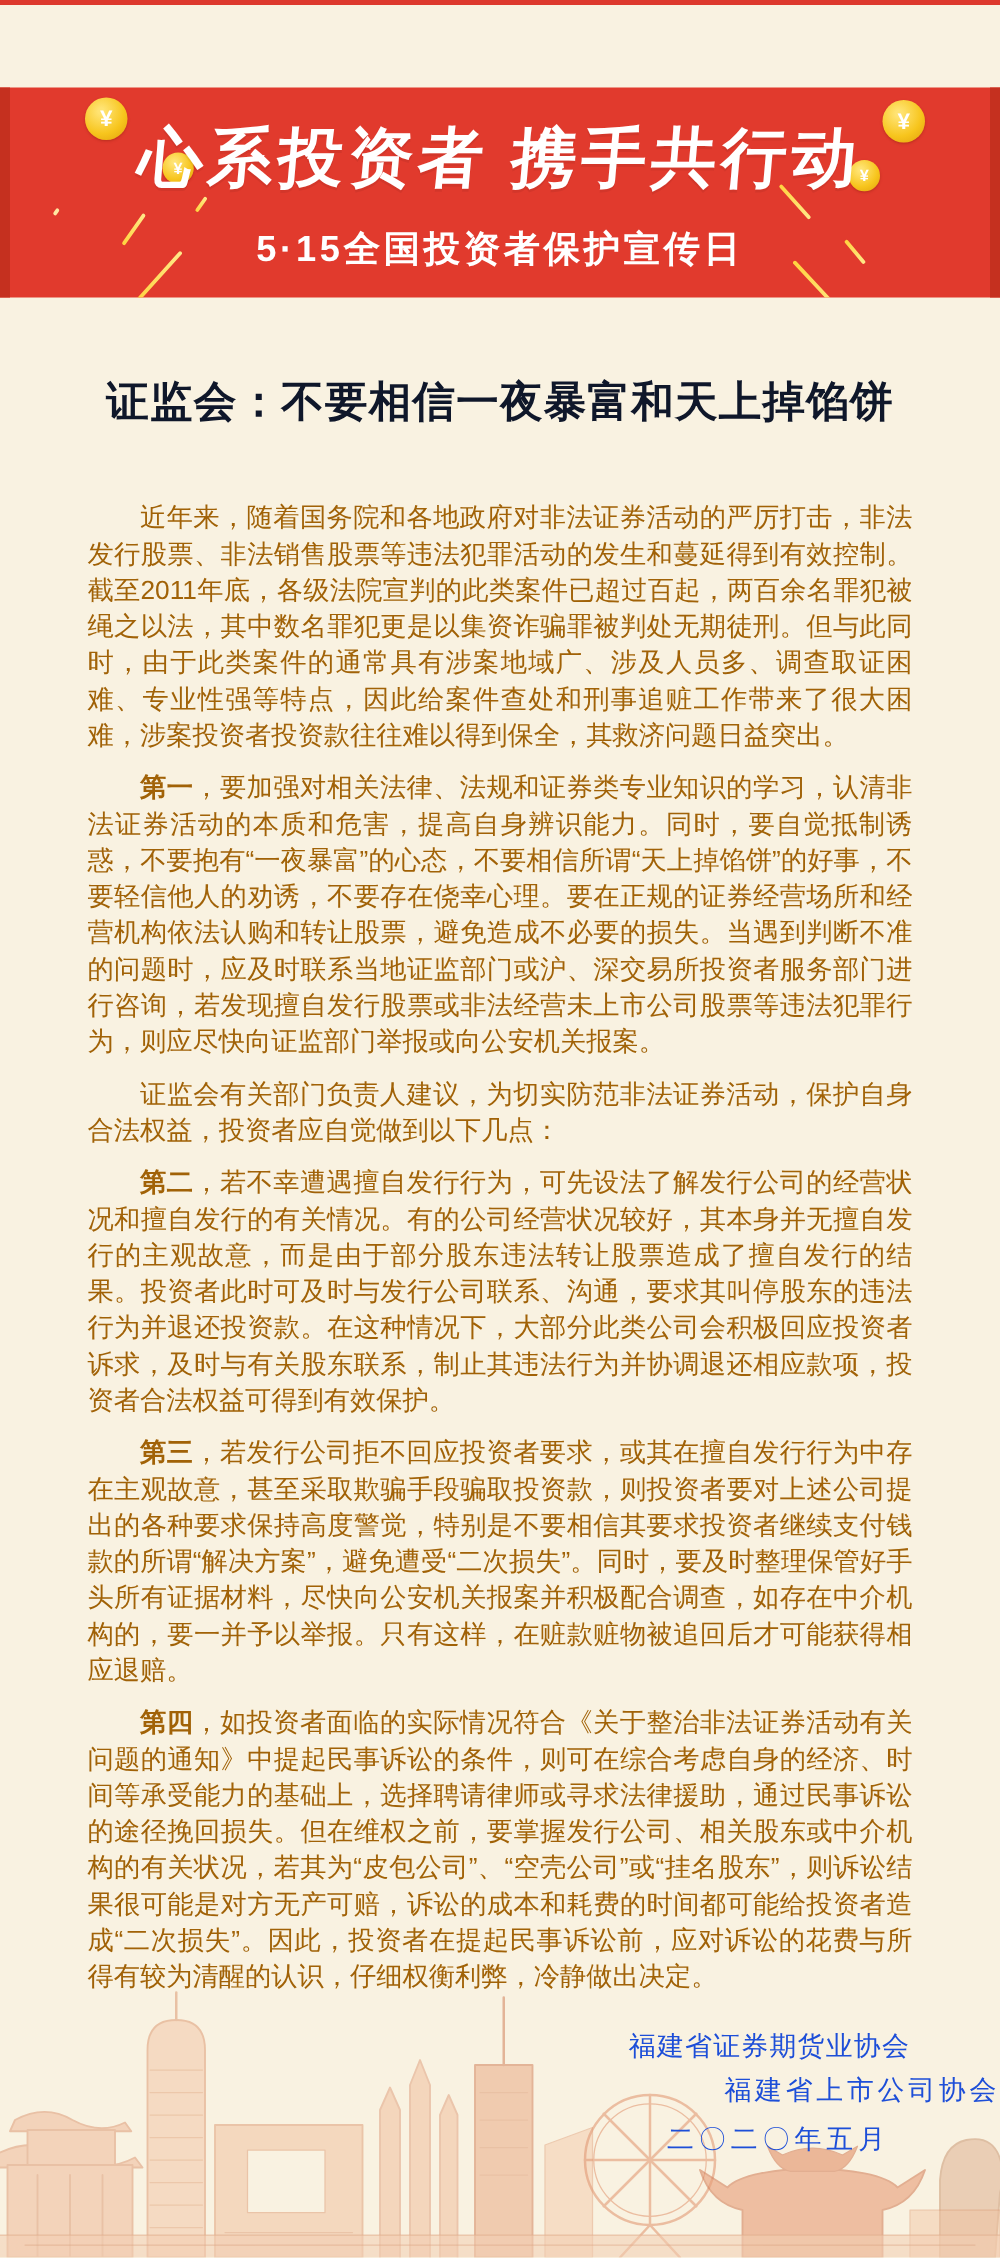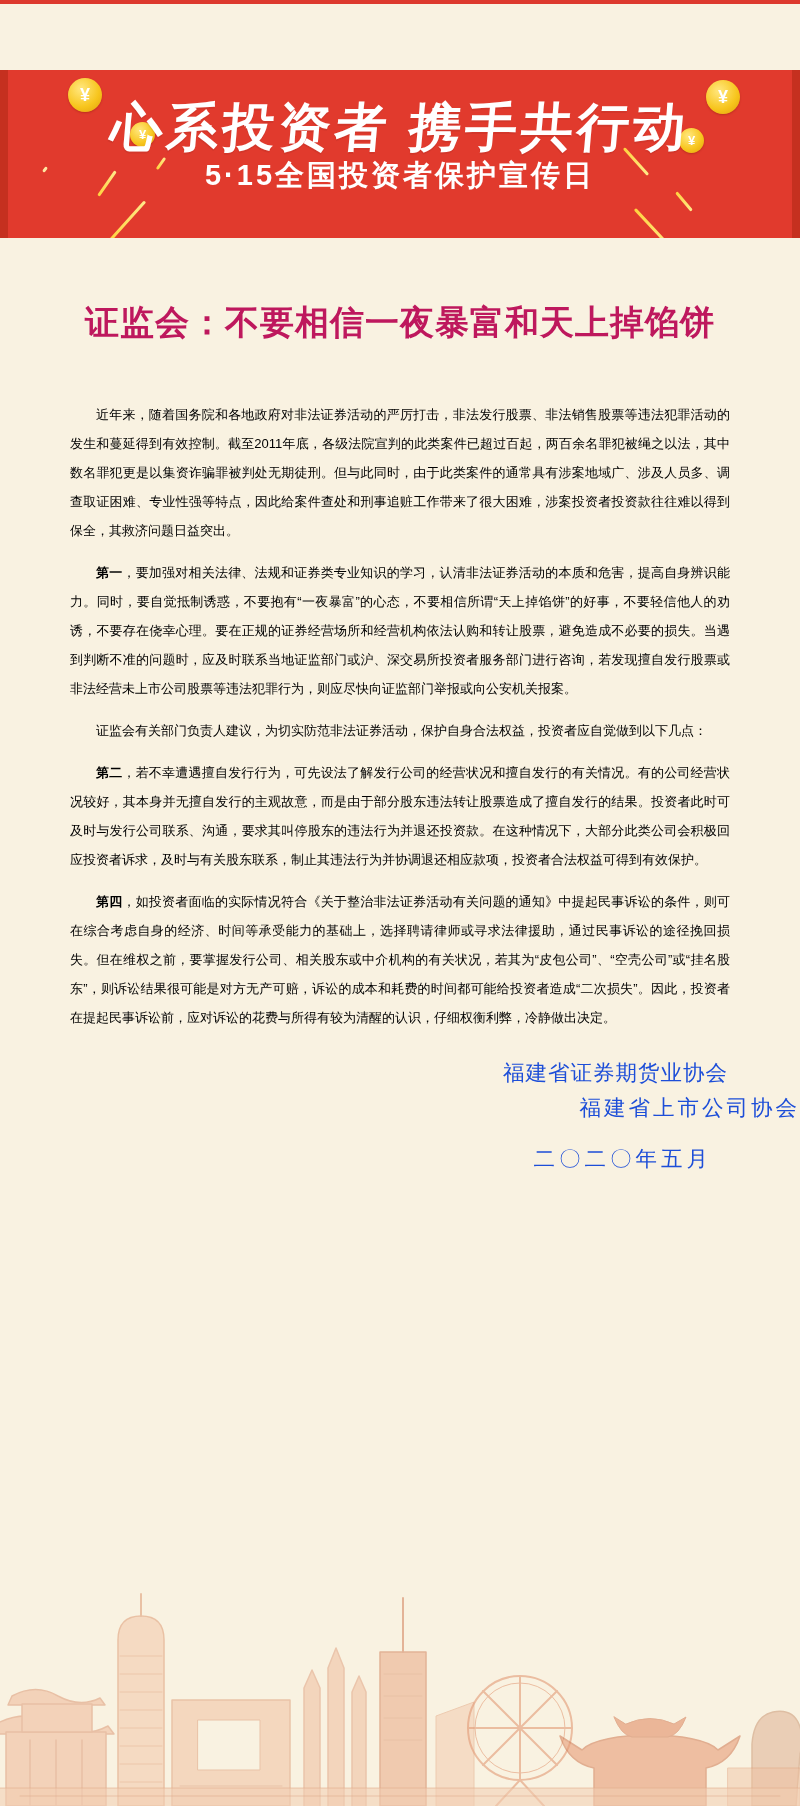--- a/index.html
+++ b/index.html
@@ -29,21 +29,21 @@
     margin-top:28px;
     font-size:52px;
     line-height:58px;
     font-weight:900;
     color:#ffffff;
     letter-spacing:4px;
     transform:skewX(-5deg);
     text-shadow:0 2px 0 rgba(0,0,0,0.06);
   }
   .banner-subtitle {
-    margin-top:0;
+    margin-top:24px;
     font-size:29px;
     font-weight:bold;
     color:#ffffff;
     letter-spacing:3px;
   }
   .coin {
     position:absolute;
     border-radius:50%;
     display:flex; align-items:center; justify-content:center;
     background:radial-gradient(circle at 38% 32%, #ffe372 8%, #f7c51d 58%, #dfa00a 100%);
@@ -68,49 +68,49 @@
   .streak-r2 { right:96px;  top:130px; width:24px; transform:rotate(50deg); }
   .streak-r3 { right:110px; top:158px; width:56px; transform:rotate(47deg); }
 
   
   .article-title {
     margin-top:62px;
     text-align:center;
     font-size:34px;
     line-height:44px;
     font-weight:900;
-    color:#be185d;
+    color:#0f172a;
     letter-spacing:1px;
   }
   .article-body {
     width:660px;
     margin:56px auto 0 auto;
-    font-size:13px;
+    font-size:21px;
     line-height:29px;
     text-align:justify;
-    color:#000000;
+    color:#a16207;
   }
   .article-body p {
     text-indent:2em;
     margin-bottom:13px;
   }
   .para-prefix { font-weight:bold; }
 
   
   .signature {
     margin-top:24px;
     text-align:right;
     font-size:21.5px;
     line-height:35px;
     color:#1d4ed8;
     position:relative; z-index:2;
   }
   .sig-org1 { padding-right:72px; letter-spacing:1px; }
   .sig-org2 { letter-spacing:3px; }
-  .sig-date { padding-right:88px; letter-spacing:4px; margin-top:16px; }
+  .sig-date { padding-right:88px; letter-spacing:4px; margin-top:4px; }
 
   
   .skyline {
     position:absolute;
     left:0; bottom:0;
     width:800px; height:216px;
     z-index:1;
     pointer-events:none;
   }
 </style>
@@ -144,20 +144,21 @@
 </header>
 
 <main>
   <h2 class="article-title">证监会：不要相信一夜暴富和天上掉馅饼</h2>
 
   <div class="article-body">
     <p><span class="para-prefix"></span><span>近年来，随着国务院和各地政府对非法证券活动的严厉打击，非法发行股票、非法销售股票等违法犯罪活动的发生和蔓延得到有效控制。截至2011年底，各级法院宣判的此类案件已超过百起，两百余名罪犯被绳之以法，其中数名罪犯更是以集资诈骗罪被判处无期徒刑。但与此同时，由于此类案件的通常具有涉案地域广、涉及人员多、调查取证困难、专业性强等特点，因此给案件查处和刑事追赃工作带来了很大困难，涉案投资者投资款往往难以得到保全，其救济问题日益突出。</span></p>
     <p><span class="para-prefix">第一</span><span>，要加强对相关法律、法规和证券类专业知识的学习，认清非法证券活动的本质和危害，提高自身辨识能力。同时，要自觉抵制诱惑，不要抱有“一夜暴富”的心态，不要相信所谓“天上掉馅饼”的好事，不要轻信他人的劝诱，不要存在侥幸心理。要在正规的证券经营场所和经营机构依法认购和转让股票，避免造成不必要的损失。当遇到判断不准的问题时，应及时联系当地证监部门或沪、深交易所投资者服务部门进行咨询，若发现擅自发行股票或非法经营未上市公司股票等违法犯罪行为，则应尽快向证监部门举报或向公安机关报案。</span></p>
     <p><span class="para-prefix"></span><span>证监会有关部门负责人建议，为切实防范非法证券活动，保护自身合法权益，投资者应自觉做到以下几点：</span></p>
     <p><span class="para-prefix">第二</span><span>，若不幸遭遇擅自发行行为，可先设法了解发行公司的经营状况和擅自发行的有关情况。有的公司经营状况较好，其本身并无擅自发行的主观故意，而是由于部分股东违法转让股票造成了擅自发行的结果。投资者此时可及时与发行公司联系、沟通，要求其叫停股东的违法行为并退还投资款。在这种情况下，大部分此类公司会积极回应投资者诉求，及时与有关股东联系，制止其违法行为并协调退还相应款项，投资者合法权益可得到有效保护。</span></p>
+    <p><span class="para-prefix">第三</span><span>，若发行公司拒不回应投资者要求，或其在擅自发行行为中存在主观故意，甚至采取欺骗手段骗取投资款，则投资者要对上述公司提出的各种要求保持高度警觉，特别是不要相信其要求投资者继续支付钱款的所谓“解决方案”，避免遭受“二次损失”。同时，要及时整理保管好手头所有证据材料，尽快向公安机关报案并积极配合调查，如存在中介机构的，要一并予以举报。只有这样，在赃款赃物被追回后才可能获得相应退赔。</span></p>
     <p><span class="para-prefix">第四</span><span>，如投资者面临的实际情况符合《关于整治非法证券活动有关问题的通知》中提起民事诉讼的条件，则可在综合考虑自身的经济、时间等承受能力的基础上，选择聘请律师或寻求法律援助，通过民事诉讼的途径挽回损失。但在维权之前，要掌握发行公司、相关股东或中介机构的有关状况，若其为“皮包公司”、“空壳公司”或“挂名股东”，则诉讼结果很可能是对方无产可赔，诉讼的成本和耗费的时间都可能给投资者造成“二次损失”。因此，投资者在提起民事诉讼前，应对诉讼的花费与所得有较为清醒的认识，仔细权衡利弊，冷静做出决定。</span></p>
   </div>
 
   <footer class="signature">
     <div class="sig-org1">福建省证券期货业协会</div>
     <div class="sig-org2">福建省上市公司协会</div>
     <div class="sig-date">二〇二〇年五月</div>
   </footer>
 </main>
 

